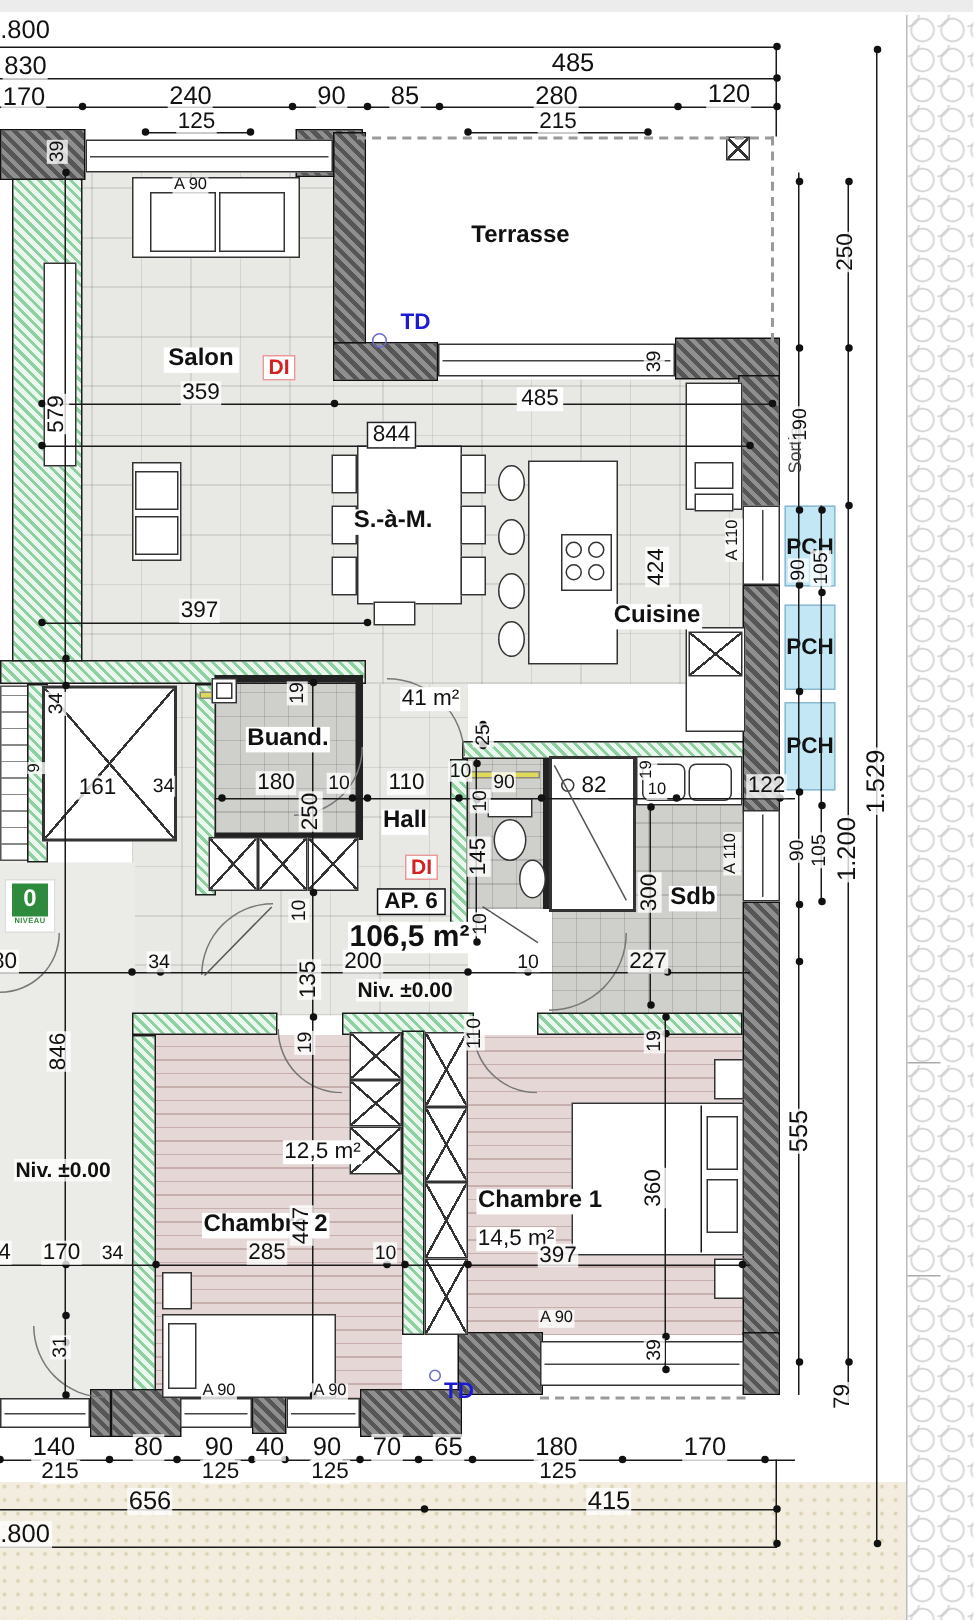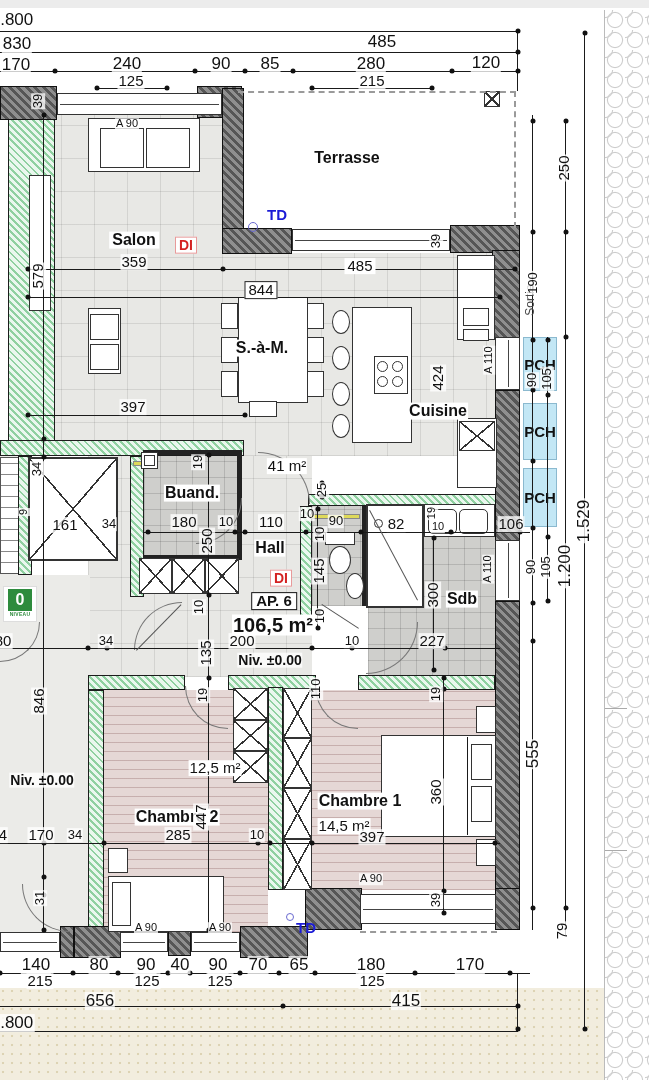--- a/index.html
+++ b/index.html
@@ -404,21 +404,21 @@
       <div class="lbl rot c-xs" style="left: 24px; top: 512px;">9</div>
       <div class="lbl rot c-s" style="left: 322px; top: 490px;">25</div>
       <div class="lbl c-s" style="left: 307px; top: 514px;">10</div>
       <div class="lbl c-s" style="left: 336px; top: 521px;">90</div>
       <div class="lbl rot c-s" style="left: 320px; top: 534px;">10</div>
       <div class="lbl rot" style="left: 319px; top: 571px;">145</div>
       <div class="lbl rot c-s" style="left: 320px; top: 616px;">10</div>
       <div class="lbl" style="left: 396px; top: 524px;">82</div>
       <div class="lbl rot c-xs" style="left: 432px; top: 513px;">19</div>
       <div class="lbl c-xs" style="left: 438px; top: 527px;">10</div>
-      <div class="lbl" style="left: 511px; top: 524px;">106</div>
+      <div class="lbl" style="left: 511px; top: 524px;">122</div>
       <div class="lbl rot c-xs" style="left: 488px; top: 569px;">A 110</div>
       <div class="lbl rot c-s" style="left: 531px; top: 567px;">90</div>
       <div class="lbl rot c-s" style="left: 546px; top: 567px;">105</div>
       <div class="lbl rot c-m" style="left: 565px; top: 566px;">1.200</div>
       <div class="lbl rot" style="left: 433px; top: 595px;">300</div>
       <div class="lbl c-room" style="left: 462px; top: 599px;">Sdb</div>
       <div class="lbl" style="left: 432px; top: 641px;">227</div>
       <div class="lbl c-s" style="left: 352px; top: 641px;">10</div>
       <div class="lbl rot" style="left: 39px; top: 701px;">846</div>
       <div class="lbl c-niv" style="left: 42px; top: 780px;">Niv. ±0.00</div>

